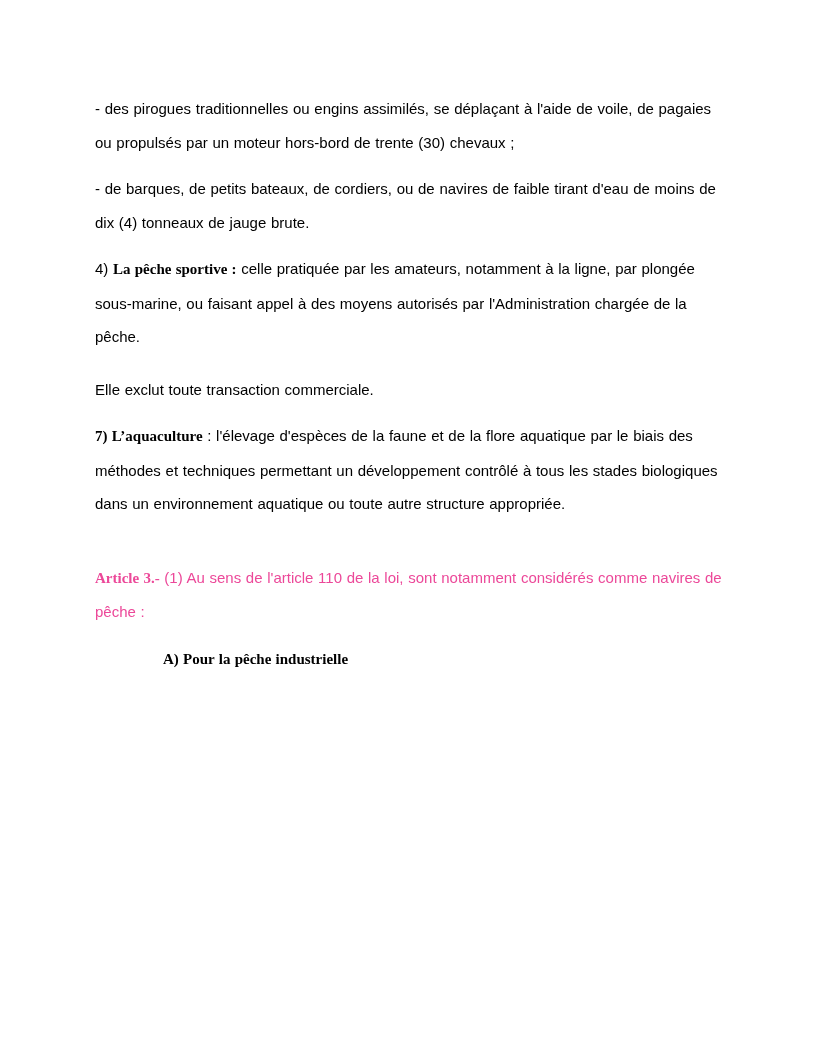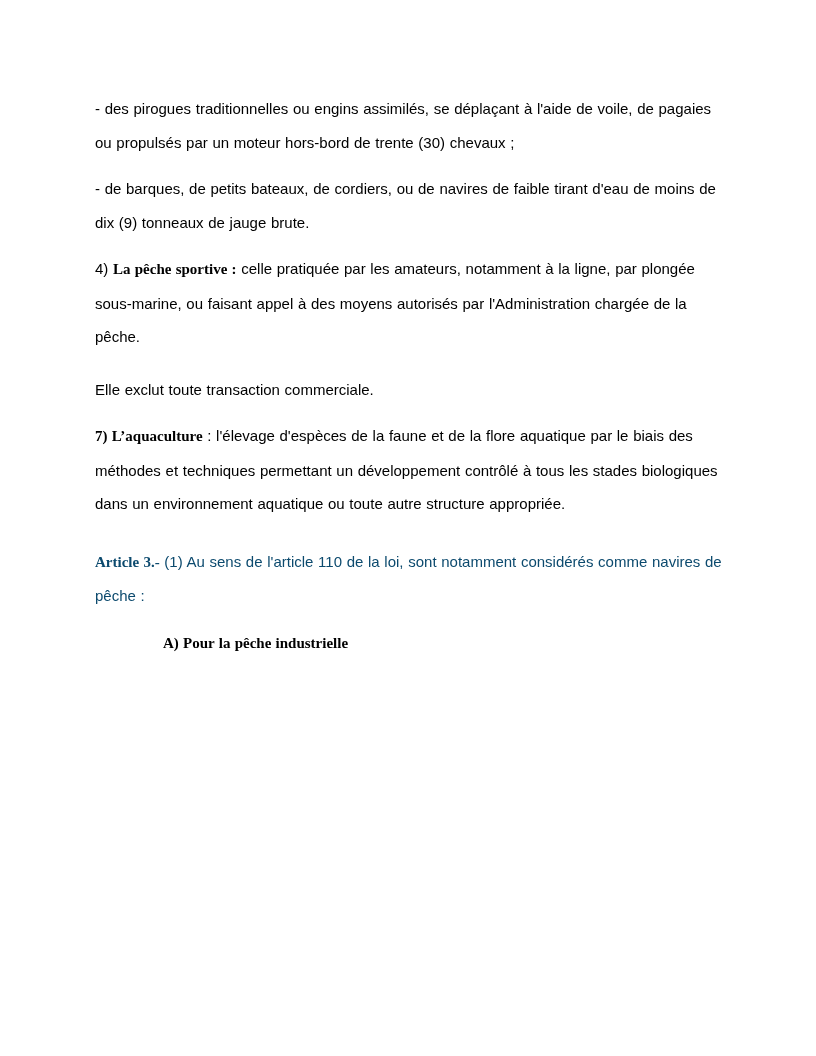--- a/index.html
+++ b/index.html
@@ -42,21 +42,21 @@
     cursor: pointer;
     font-family: "Liberation Sans", sans-serif;
   }
 </style>
 </head>
 <body>
 
 <div class="page">
   <div class="content" id="doc-body">
       <p style="color: rgb(0, 0, 0);"><span>- des pirogues traditionnelles ou engins assimilés, se déplaçant à l'aide de voile, de pagaies ou propulsés par un moteur hors-bord de trente (30) chevaux ;</span></p>
-      <p style="color: rgb(0, 0, 0);"><span>- de barques, de petits bateaux, de cordiers, ou de navires de faible tirant d'eau de moins de dix (9) tonneaux de jauge brute.</span></p>
+      <p style="color: rgb(0, 0, 0);"><span>- de barques, de petits bateaux, de cordiers, ou de navires de faible tirant d'eau de moins de dix (4) tonneaux de jauge brute.</span></p>
       <p style="color: rgb(0, 0, 0);"><span>4) </span><span class="b">La pêche sportive :</span><span> celle pratiquée par les amateurs, notamment à la ligne, par plongée sous-marine, ou faisant appel à des moyens autorisés par l'Administration chargée de la pêche.</span></p>
       <p style="color: rgb(0, 0, 0); margin-top: 19px;"><span>Elle exclut toute transaction commerciale.</span></p>
       <p style="color: rgb(0, 0, 0);"><span class="b">7) L’aquaculture</span><span> : l'élevage d'espèces de la faune et de la flore aquatique par le biais des méthodes et techniques permettant un développement contrôlé à tous les stades biologiques dans un environnement aquatique ou toute autre structure appropriée.</span></p>
-      <p style="margin-top: 24px; color: #0c4a6e;"><span class="b">Article 3.-</span><span> (1) Au sens de l'article 110 de la loi, sont notamment considérés comme navires de pêche :</span></p>
+      <p style="margin-top: 40px; color: #ec4899;"><span class="b">Article 3.-</span><span> (1) Au sens de l'article 110 de la loi, sont notamment considérés comme navires de pêche :</span></p>
       <p style="padding-left: 68px; color: rgb(0, 0, 0);"><span class="b">A) Pour la pêche industrielle</span></p>
     </div>
   <a class="footer-link" style="color: rgb(5, 99, 193);">By EDF</a>
 </div>
 
 </body></html>

